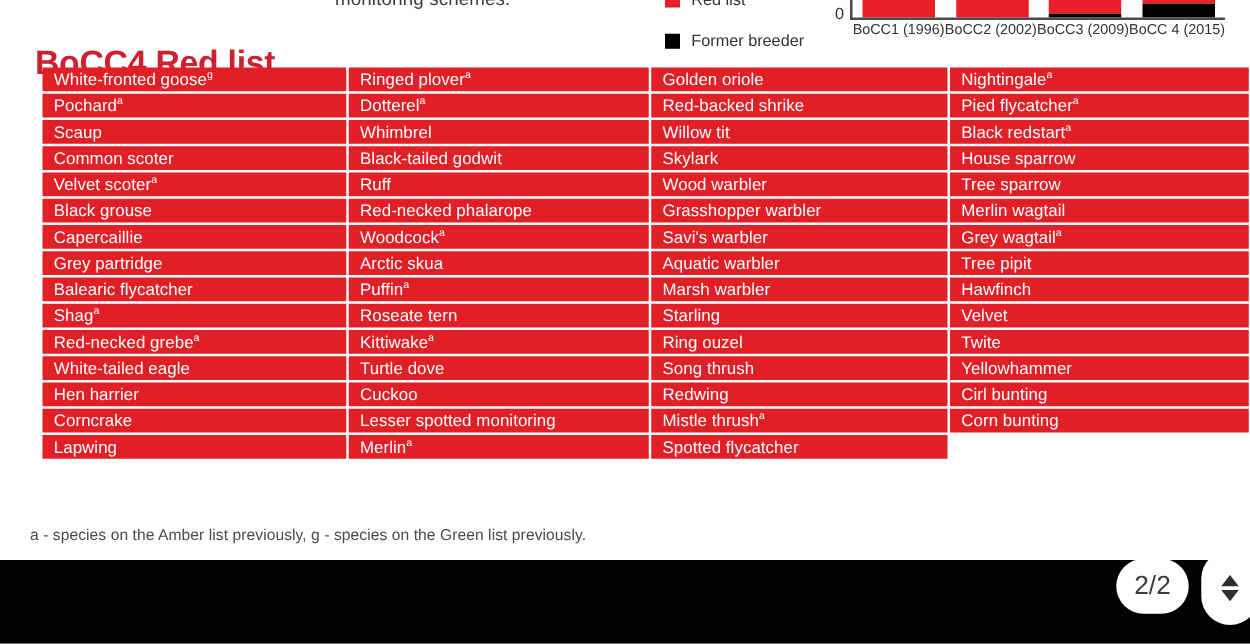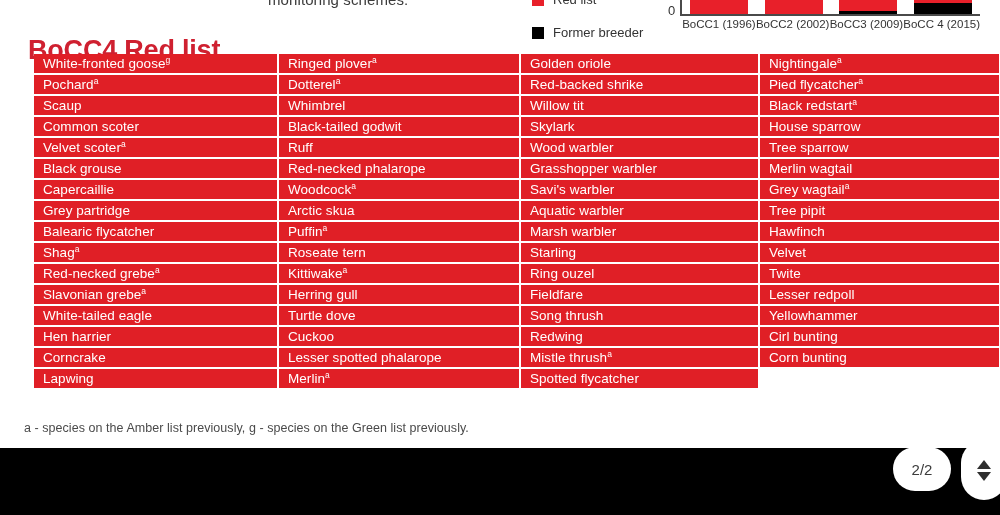--- a/index.html
+++ b/index.html
@@ -170,21 +170,21 @@
     position: absolute;
     left: 893px;
     top: 447px;
     width: 58px;
     height: 44px;
     background: #ffffff;
     border-radius: 22px;
     display: flex;
     align-items: center;
     justify-content: center;
-    font-size: 15px;
+    font-size: 21px;
     color: #3c3c3c;
   }
 
   
   .scroll-stepper {
     position: absolute;
     left: 961px;
     top: 440px;
     width: 46px;
     height: 60px;
@@ -336,40 +336,34 @@
             <td>Starling</td>
             <td>Velvet</td>
           </tr>
           <tr>
             <td>Red-necked grebe<sup>a</sup></td>
             <td>Kittiwake<sup>a</sup></td>
             <td>Ring ouzel</td>
             <td>Twite</td>
           </tr>
           <tr>
-            <td>Slavonian grebe<sup>a</sup></td>
-            <td>Herring gull</td>
-            <td>Fieldfare</td>
-            <td>Lesser redpoll</td>
-          </tr>
-          <tr>
             <td>White-tailed eagle</td>
             <td>Turtle dove</td>
             <td>Song thrush</td>
             <td>Yellowhammer</td>
           </tr>
           <tr>
             <td>Hen harrier</td>
             <td>Cuckoo</td>
             <td>Redwing</td>
             <td>Cirl bunting</td>
           </tr>
           <tr>
             <td>Corncrake</td>
-            <td>Lesser spotted phalarope</td>
+            <td>Lesser spotted monitoring</td>
             <td>Mistle thrush<sup>a</sup></td>
             <td>Corn bunting</td>
           </tr>
           <tr>
             <td>Lapwing</td>
             <td>Merlin<sup>a</sup></td>
             <td>Spotted flycatcher</td>
             <td class="empty"></td>
           </tr>
         </tbody>

